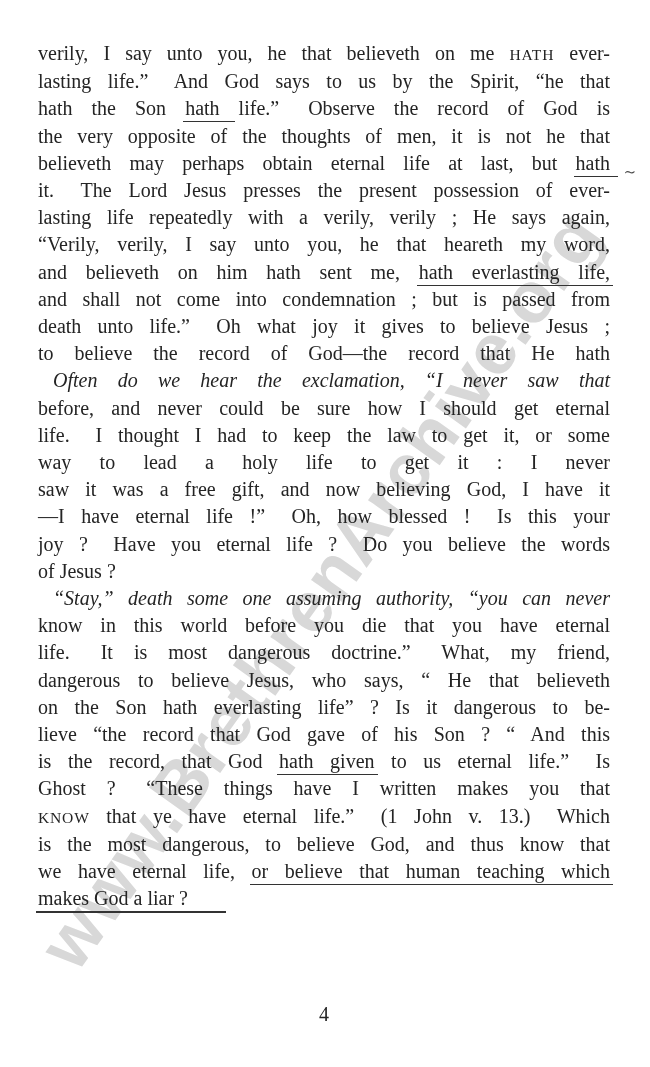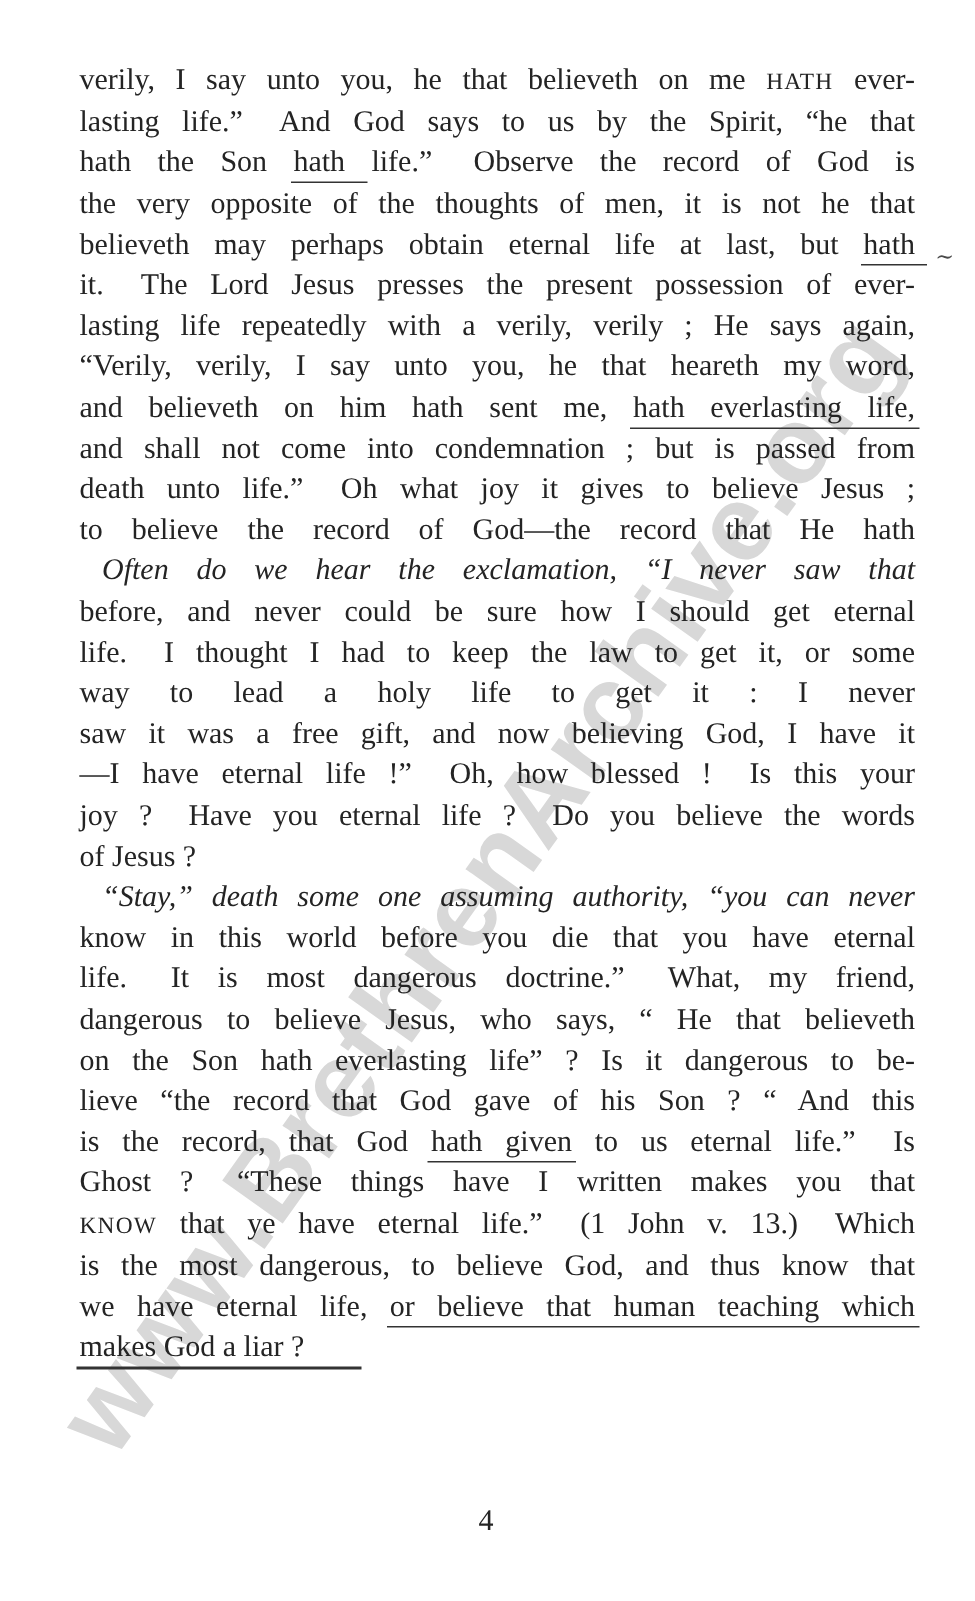--- a/index.html
+++ b/index.html
@@ -33,21 +33,20 @@
     width: 572px;
     z-index: 1;
     font-size: 20px;
     line-height: 27.2px;
   }
   .para { margin: 0; }
   .line {
     position: relative;
     text-align: justify;
     text-align-last: justify;
-    margin-left: 15px;
   }
   .line.end { text-align-last: left; }
   .line.indent { text-indent: 15px; font-style: italic; }
   .sc { font-size: 0.78em; letter-spacing: 0.8px; }
   .ul { position: relative; }
   .ul::after {
     content: "";
     position: absolute;
     left: -2px;
     right: -3px;

